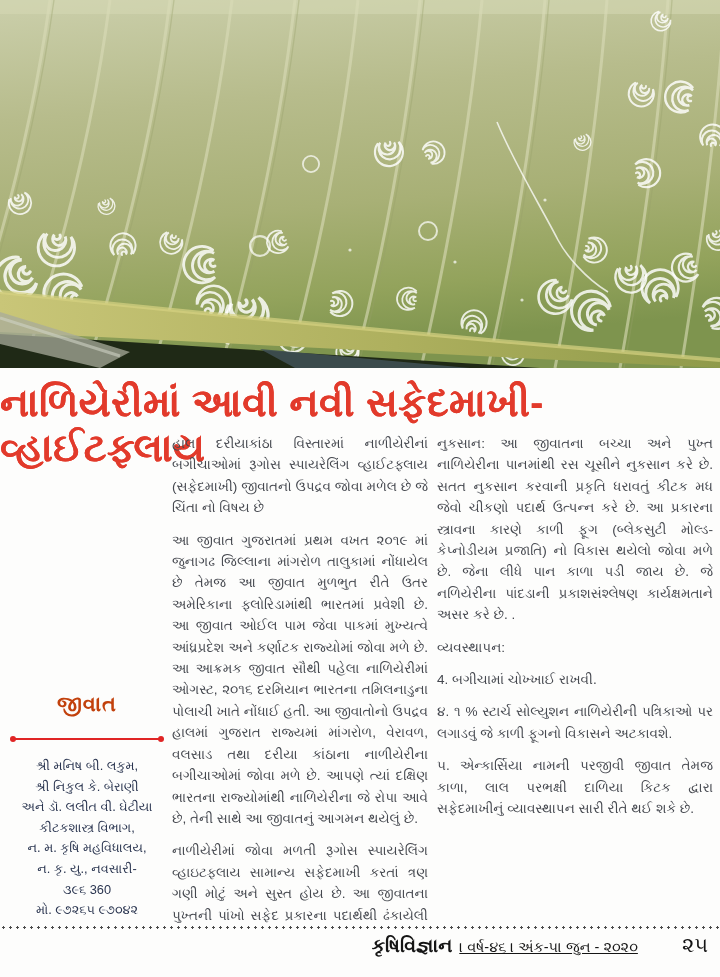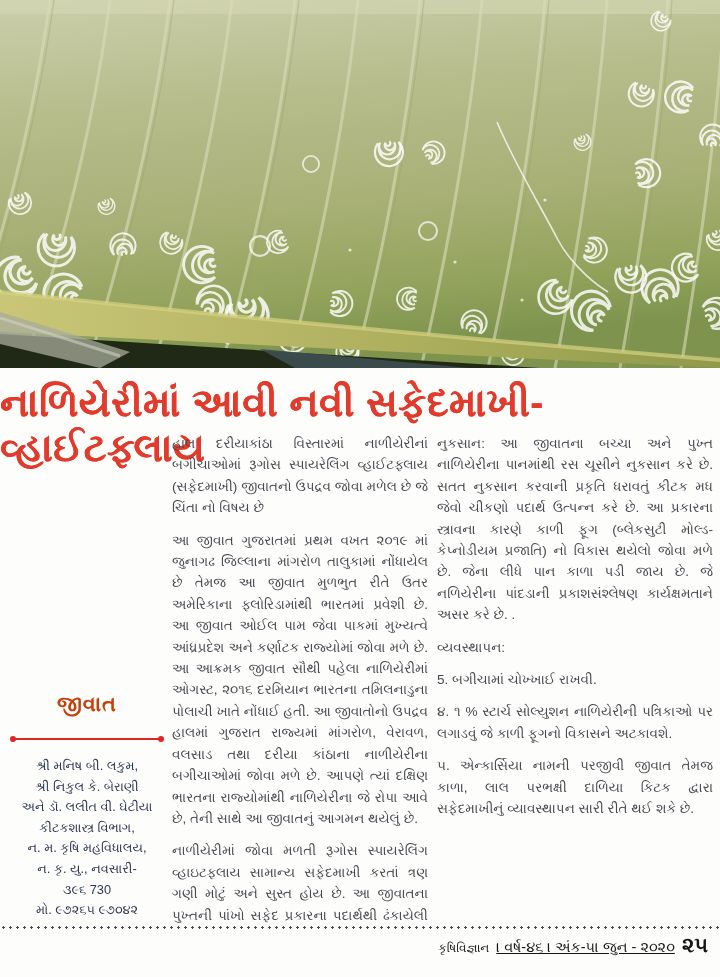--- a/index.html
+++ b/index.html
@@ -43,23 +43,23 @@
   
   .footer-divider{
     position:absolute;left:0;top:926px;width:720px;height:3px;
     background-image:radial-gradient(circle,#4a4a4a 1.1px,transparent 1.4px);
     background-size:7px 3px;background-repeat:repeat-x;
   }
   .footer{
     position:absolute;right:12px;top:933px;display:flex;align-items:baseline;gap:7px;
     color:#151515;
   }
-  .footer .journal{font-size:12px;font-weight:normal;}
+  .footer .journal{font-size:19px;font-weight:bold;}
   .footer .meta{font-size:14.5px;text-decoration:underline;}
-  .footer .pagenum{font-size:21px;font-weight:bold;}
+  .footer .pagenum{font-size:21px;font-weight:normal;margin-left:37px;}
 </style>
 </head>
 <body>
 
 <div class="photo-wrap">
   <svg viewBox="0 0 720 368" preserveAspectRatio="none">
     <defs>
       <linearGradient id="leafbg" x1="0" y1="0" x2="0.18" y2="1">
         <stop offset="0" stop-color="#cbcfab"></stop>
         <stop offset="0.32" stop-color="#b7bc8c"></stop>
@@ -170,35 +170,35 @@
 <aside class="sidebar">
   <div class="category-label">જીવાત</div>
   <div class="category-divider"></div>
   <div class="authors">
     <div>શ્રી મનિષ બી. લકુમ,</div>
     <div>શ્રી નિકુલ કે. બેરાણી</div>
     <div>અને ડૉ. લલીત વી. ઘેટીયા</div>
     <div>કીટકશાસ્ત્ર વિભાગ,</div>
     <div>ન. મ. કૃષિ મહવિધાલય,</div>
     <div>ન. કૃ. યુ., નવસારી-</div>
-    <div>૩૯૬ 730</div>
+    <div>૩૯૬ 360</div>
     <div>મો. ૯૭૨૬૫ ૯૭૦૪૨</div>
   </div>
 </aside>
 
 <section class="col col-mid">
   <p>હાલ દરીયાકાંઠા વિસ્તારમાં નાળીયેરીનાં બગીચાઓમાં રૂગોસ સ્પાયરેલિંગ વ્હાઈટફ્લાય (સફેદમાખી) જીવાતનો ઉપદ્રવ જોવા મળેલ છે જે ચિંતા નો વિષય છે</p>
   <p>આ જીવાત ગુજરાતમાં પ્રથમ વખત ૨૦૧૯ માં જુનાગઢ જિલ્લાના માંગરોળ તાલુકામાં નોંધાયેલ છે તેમજ આ જીવાત મુળભુત રીતે ઉતર અમેરિકાના ફ્લોરિડામાંથી ભારતમાં પ્રવેશી છે. આ જીવાત ઓઈલ પામ જેવા પાકમાં મુખ્યત્વે આંધ્રપ્રદેશ અને કર્ણાટક રાજ્યોમાં જોવા મળે છે. આ આક્રમક જીવાત સૌથી પહેલા નાળિયેરીમાં ઓગસ્ટ, ૨૦૧૬ દરમિયાન ભારતના તમિલનાડુના પોલાચી ખાતે નોંધાઈ હતી. આ જીવાતોનો ઉપદ્રવ હાલમાં ગુજરાત રાજ્યમાં માંગરોળ, વેરાવળ, વલસાડ તથા દરીયા કાંઠાના નાળીયેરીના બગીચાઓમાં જોવા મળે છે. આપણે ત્યાં દક્ષિણ ભારતના રાજ્યોમાંથી નાળિયેરીના જે રોપા આવે છે, તેની સાથે આ જીવાતનું આગમન થયેલું છે.</p>
   <p>નાળીયેરીમાં જોવા મળતી રૂગોસ સ્પાયરેલિંગ વ્હાઇટફ્લાય સામાન્ય સફેદમાખી કરતાં ત્રણ ગણી મોટું અને સુસ્ત હોય છે. આ જીવાતના પુખ્તની પાંખો સફેદ પ્રકારના પદાર્થથી ઢંકાયેલી હોય છે તેમજ મેલા સફેદ પડતા કથ્થાઈ રંગનાં ધબ્બા જોવા મળે છે. પુખ્ત માદા કિટક પાંદડાની નીચેની બાજુ ગોળાકાર ઈંડા મુકે છે, જેના પર સફેદ કલરના મીણનું આવરણ જોવા મળે છે અને તે જ્યારે ફલિત થાય છે ત્યારે સફેદ સ્ત્રાવ પાંદડાની સપાટી પર જોવા મળે છે.</p>
 </section>
 
 <section class="col col-right">
   <p>નુકસાન: આ જીવાતના બચ્ચા અને પુખ્ત નાળિયેરીના પાનમાંથી રસ ચૂસીને નુકસાન કરે છે. સતત નુકસાન કરવાની પ્રકૃતિ ધરાવતું કીટક મધ જેવો ચીકણો પદાર્થ ઉત્પન્ન કરે છે. આ પ્રકારના સ્ત્રાવના કારણે કાળી ફૂગ (બ્લેકસુટી મોલ્ડ-કેપ્નોડીયમ પ્રજાતિ) નો વિકાસ થયેલો જોવા મળે છે. જેના લીધે પાન કાળા પડી જાય છે. જે નળિયેરીના પાંદડાની પ્રકાશસંશ્લેષણ કાર્યક્ષમતાને અસર કરે છે. .</p>
   <p class="mgmt-heading">વ્યવસ્થાપન:</p>
-  <p>5. બગીચામાં ચોખ્ખાઈ રાખવી.</p>
+  <p>4. બગીચામાં ચોખ્ખાઈ રાખવી.</p>
   <p>૪. ૧ % સ્ટાર્ચ સોલ્યુશન નાળિયેરીની પત્રિકાઓ પર લગાડવું જે કાળી ફૂગનો વિકાસને અટકાવશે.</p>
   <p>૫. એન્કાર્સિયા નામની પરજીવી જીવાત તેમજ કાળા, લાલ પરભક્ષી દાળિયા કિટક દ્વારા સફેદમાખીનું વ્યાવસ્થાપન સારી રીતે થઈ શકે છે.</p>
 
 </section>
 
 <div class="footer-divider"></div>
 <div class="footer">
   <span class="journal">કૃષિવિજ્ઞાન</span>
   <span class="meta">। વર્ષ-૪૬ । અંક-૫। જુન - ૨૦૨૦</span>
   <span class="pagenum">૨૫</span>

